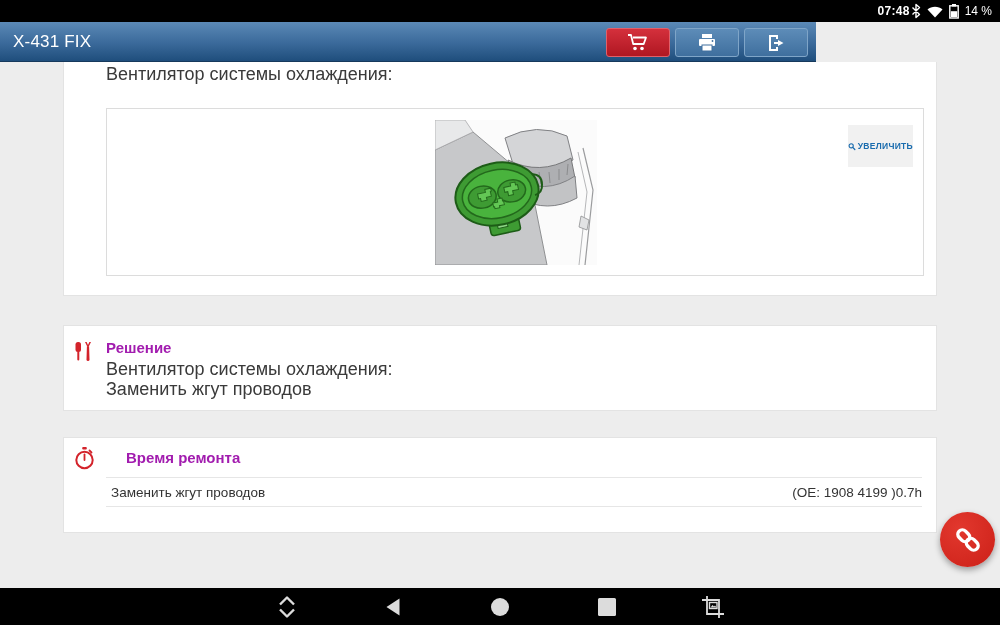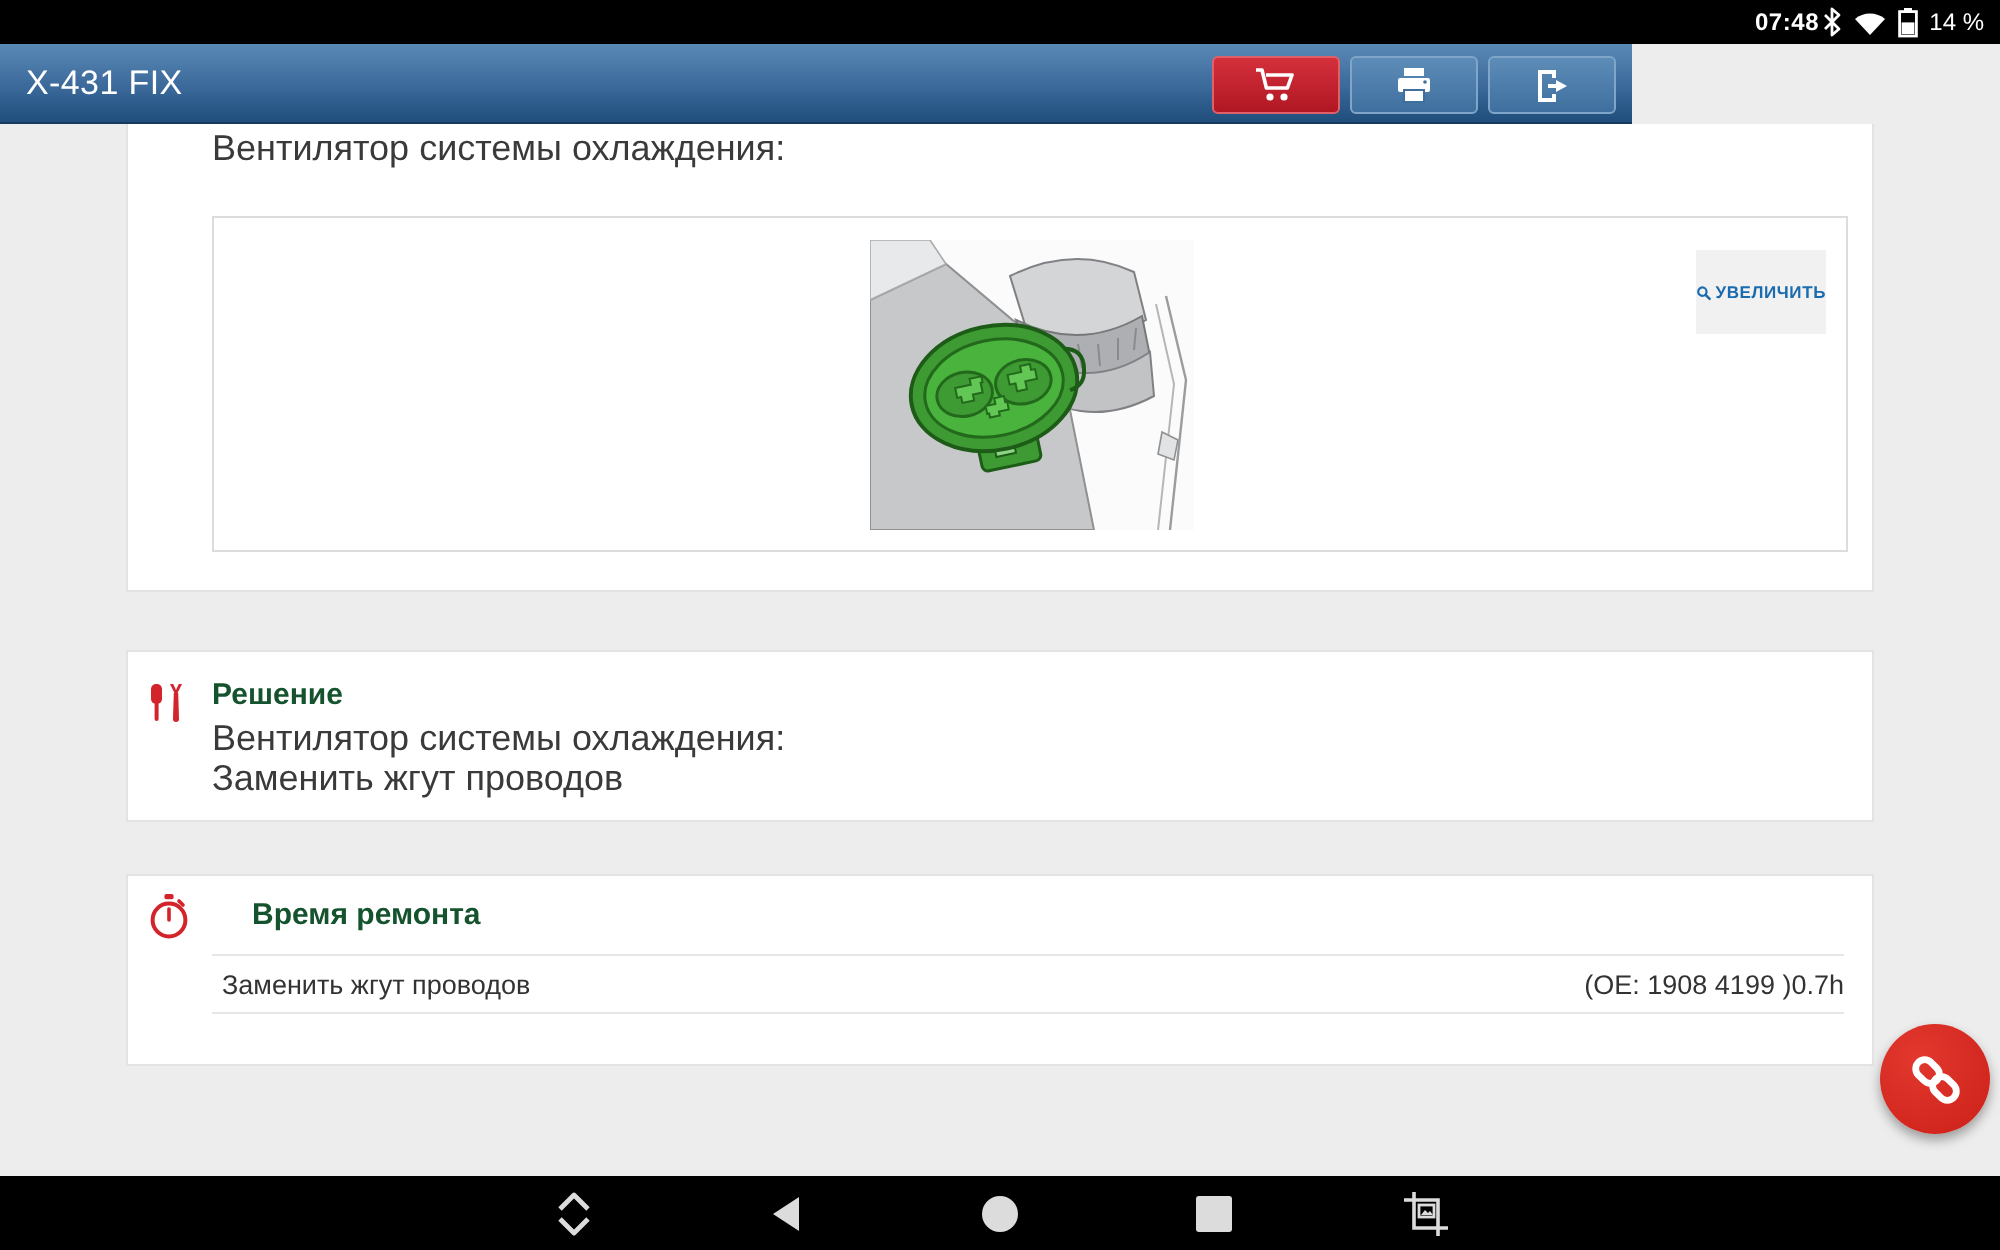--- a/index.html
+++ b/index.html
@@ -19,21 +19,21 @@
     background:linear-gradient(#5b89b6,#3a699a 55%,#1f4e7c);
     border-bottom:1px solid #16395c;box-sizing:border-box;
     display:flex;align-items:center;}
   .app-title{color:#fff;font-size:17px;font-weight:500;margin-left:13px;letter-spacing:.2px;}
   .app-actions{position:absolute;right:8px;top:6px;display:flex;gap:5px;}
   .bar-btn{width:64px;height:29px;border-radius:3px;display:flex;align-items:center;justify-content:center;
     background:linear-gradient(#5d8cb8,#3f6f9e);border:1px solid #7fa5c8;box-sizing:border-box;cursor:pointer;}
   .bar-btn.cart{background:linear-gradient(#d4303c,#b01722);border:1px solid #e0606a;}
   
   .card{position:absolute;left:63px;width:874px;background:#fff;border:1px solid #e3e3e3;box-sizing:border-box;}
-  .card-title{position:absolute;left:42px;font-size:15px;font-weight:bold;color:#14532d;}
+  .card-title{position:absolute;left:42px;font-size:15px;font-weight:bold;color:#a21caf;}
   .body-text{font-size:18px;color:#3a3a3a;line-height:20px;}
   #card-fault{top:62px;height:234px;border-top:none;}
   .fault-text{position:absolute;left:42px;top:2px;}
   .image-box{position:absolute;left:42px;top:46px;width:818px;height:168px;background:#fff;
     border:1px solid #dcdcdc;box-sizing:border-box;}
   .illustration{position:absolute;left:328px;top:11px;}
   .zoom-btn{position:absolute;right:10px;top:16px;width:65px;height:42px;background:#f1f1f1;
     display:flex;flex-direction:row;align-items:center;justify-content:center;gap:2px;cursor:pointer;}
   .zoom-btn span{font-size:8.5px;font-weight:bold;color:#1a6cae;letter-spacing:.3px;}
   #card-solution{top:325px;height:86px;}

